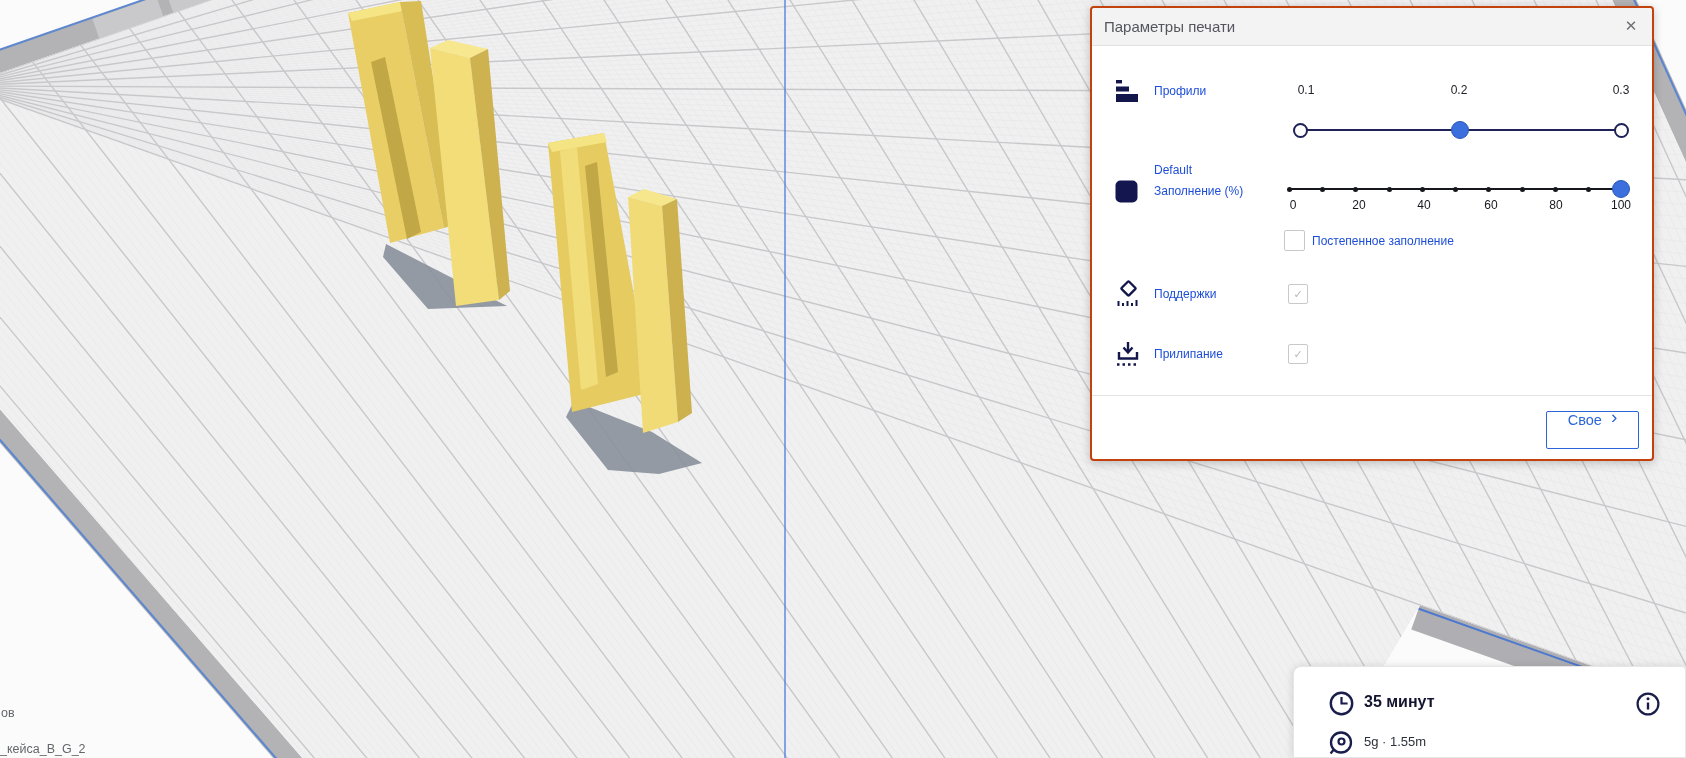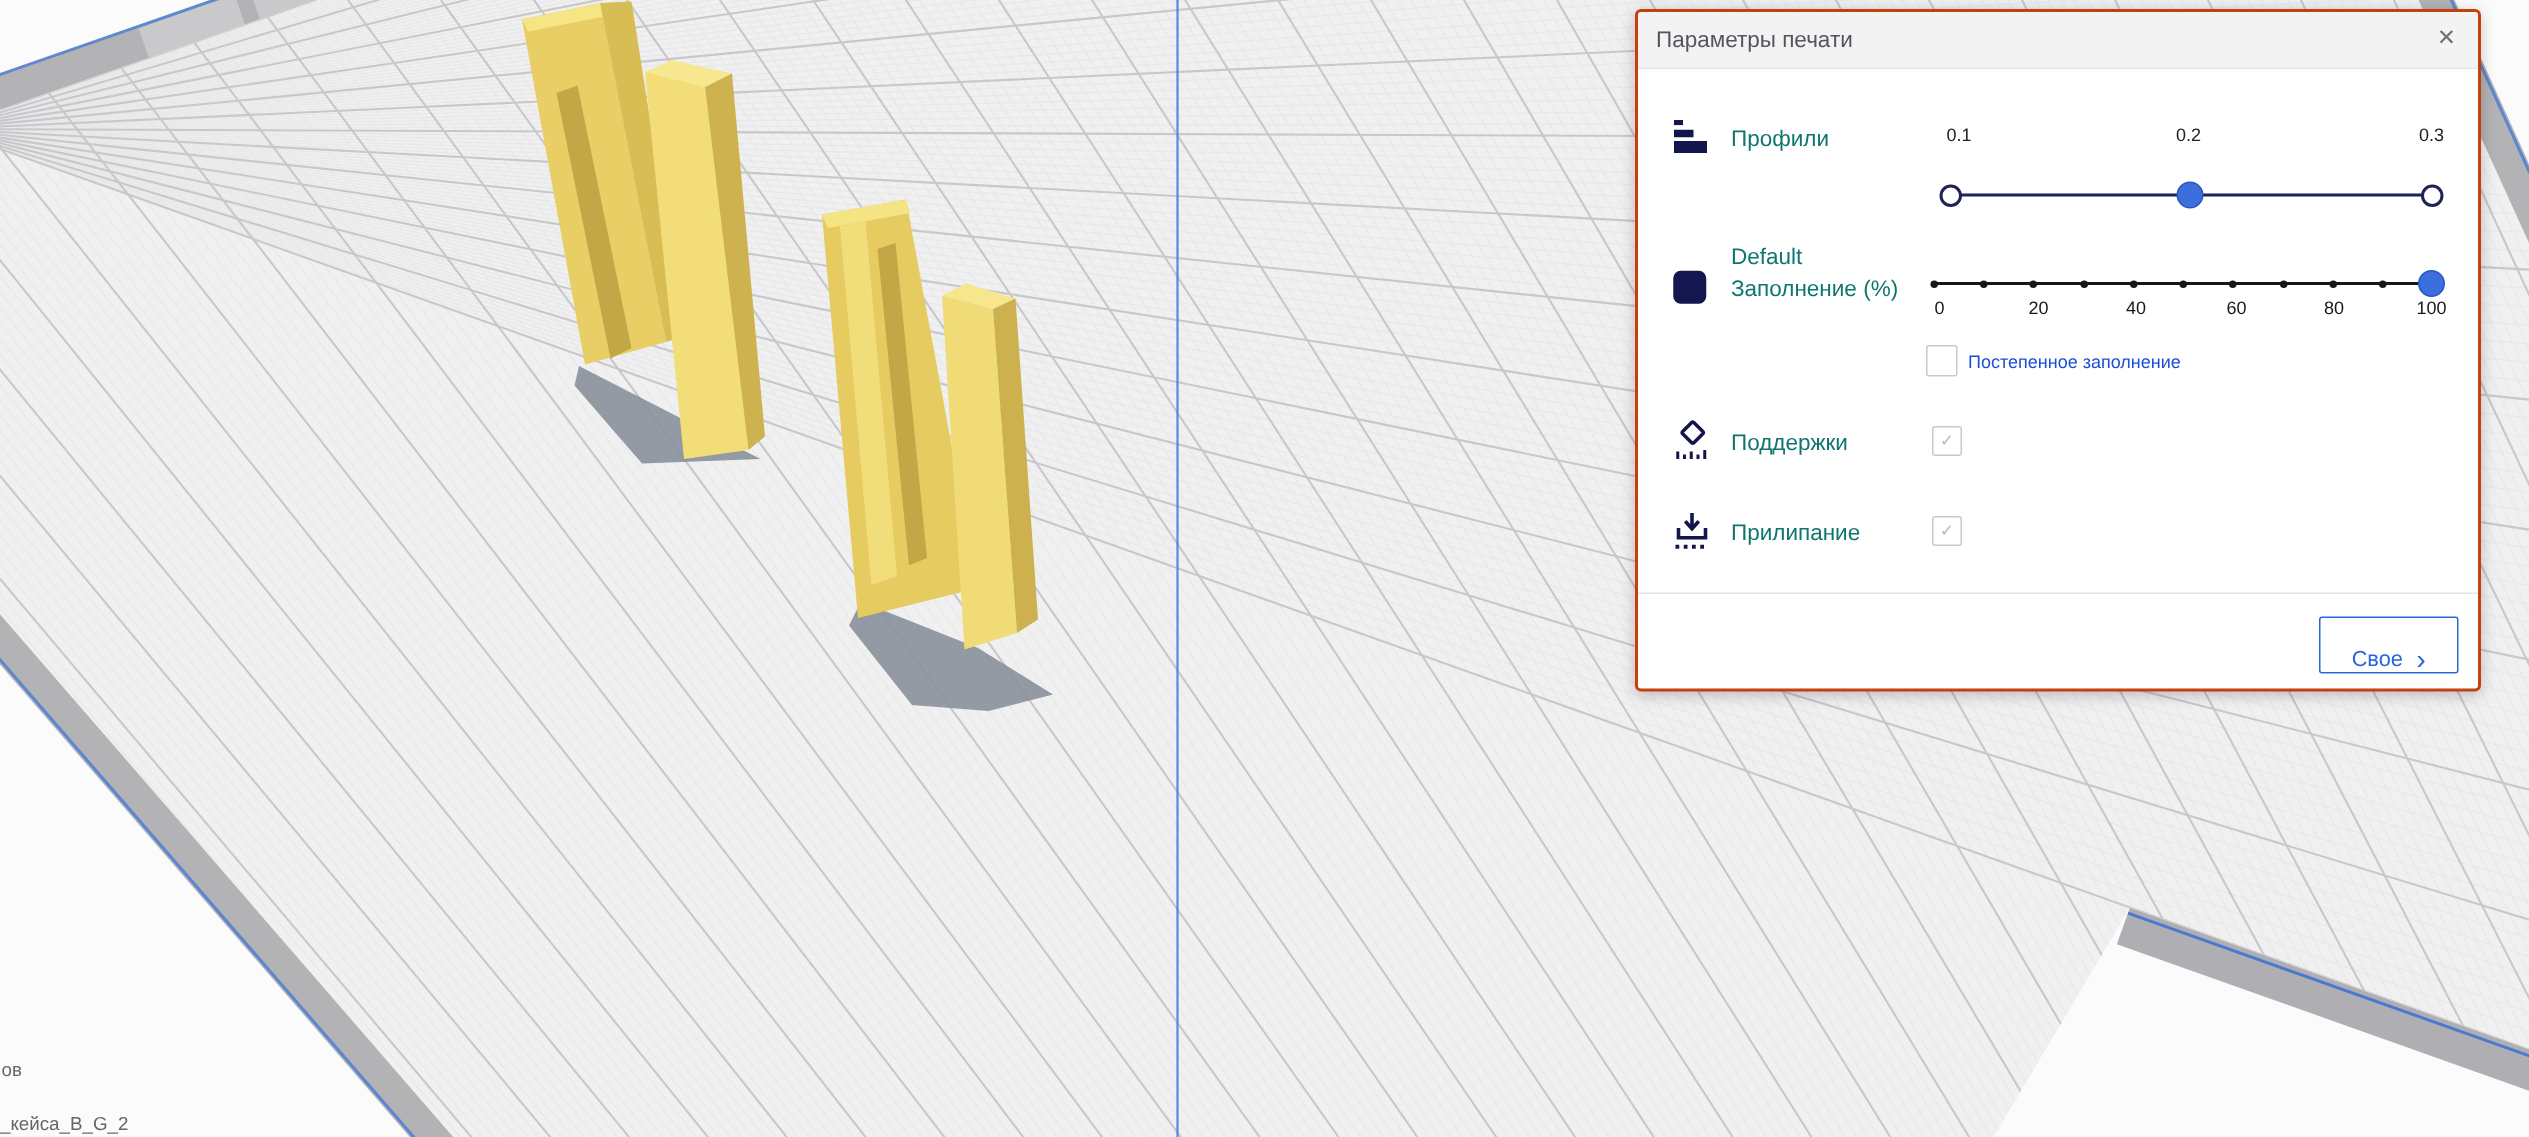--- a/index.html
+++ b/index.html
@@ -13,38 +13,38 @@
 
   
   .settings{position:absolute;left:1090px;top:6px;width:564px;height:455px;
             background:#fff;border:2px solid #c2410c;border-radius:4px;
             box-shadow:0 2px 10px rgba(0,0,0,.22);box-sizing:border-box;}
   .settings .hdr{position:absolute;left:0;top:0;right:0;height:37px;background:#f3f3f3;
                  border-bottom:1px solid #e2e2e2;border-radius:4px 4px 0 0;}
   .settings .hdr .ttl{position:absolute;left:12px;top:10px;font-size:15px;color:#55555f;}
   .settings .hdr .x{position:absolute;right:10px;top:7px;width:22px;height:22px;
                     font-size:15px;color:#6f6f76;text-align:center;line-height:22px;cursor:default;}
-  .rowlabel{position:absolute;font-size:15px;color:#0f766e;}
+  .rowlabel{position:absolute;font-size:12px;color:#1d4ed8;}
   .smallval{position:absolute;font-size:12px;color:#22232a;transform:translateX(-50%);}
   .ticklbl{position:absolute;font-size:12px;color:#17181e;transform:translateX(-50%);}
   .track{position:absolute;height:2px;}
   .handle{position:absolute;border-radius:50%;box-sizing:border-box;background:#fff;}
   .h-open{width:15px;height:15px;border:2px solid #1e2256;}
   .h-fill{width:18px;height:18px;background:#3b6fde;border:1px solid #2a57bd;}
   .dot{position:absolute;width:5px;height:5px;border-radius:50%;background:#16171d;top:179px;}
   .cb{position:absolute;background:#fff;border:1px solid #c9c9c9;border-radius:2px;
       box-sizing:border-box;text-align:center;color:#b5b7ba;}
   .cb21{width:21px;height:21px;font-size:12px;line-height:19px;}
   .cb20{width:20px;height:20px;font-size:11px;line-height:18px;}
   .cblabel{position:absolute;font-size:12px;color:#1d4ed8;}
   .icon{position:absolute;}
   .footer-line{position:absolute;left:0;right:0;top:387px;height:1px;background:#e4e4e4;}
   .custom-btn{position:absolute;left:454px;top:403px;width:93px;height:38px;
               border:1px solid #2a66d9;border-radius:2px;background:#fff;color:#2a66d9;
-              font-size:14.5px;display:flex;align-items:flex-end;justify-content:center;gap:9px;
+              font-size:14.5px;display:flex;align-items:flex-start;justify-content:center;gap:9px;
               box-sizing:border-box;cursor:default;}
   .custom-btn .chev{font-size:19px;line-height:14px;margin-top:-2px;}
 
   
   .stats{position:absolute;left:1293px;top:666px;width:393px;height:92px;background:#fff;
          border:1px solid #e6e6e6;border-radius:8px 4px 0 0;
          box-shadow:0 1px 8px rgba(0,0,0,.15);box-sizing:border-box;}
   .stats .time{position:absolute;left:70px;top:26px;font-size:16px;font-weight:bold;color:#12142f;}
   .stats .mat{position:absolute;left:70px;top:67px;font-size:13px;color:#2e313c;}
   .sicon{position:absolute;}
@@ -572,13 +572,33 @@
     <span class="rowlabel" style="left:62px;top:339px;">Прилипание</span>
     <div class="cb cb20" style="left:196px;top:336px;">✓</div>
 
     <div class="footer-line"></div>
     <div class="custom-btn">
       <span>Свое</span>
       <span class="chev">›</span>
     </div>
   </div>
 
+  <div class="stats">
+    <svg class="sicon" style="left:34px;top:23px;" width="27" height="27" viewBox="0 0 27 27">
+      <circle cx="13.5" cy="13.5" r="10.7" fill="none" stroke="#191d4b" stroke-width="2.4"></circle>
+      <path d="M13.5 7 V13.5 H19.6" fill="none" stroke="#191d4b" stroke-width="2.2"></path>
+    </svg>
+    <span class="time">35 минут</span>
+
+    <svg class="sicon" style="left:341px;top:24px;" width="26" height="26" viewBox="0 0 26 26">
+      <circle cx="13" cy="13" r="10.4" fill="none" stroke="#191d4b" stroke-width="2.2"></circle>
+      <line x1="13" y1="11.5" x2="13" y2="18.5" stroke="#191d4b" stroke-width="2.4"></line>
+      <circle cx="13" cy="7.8" r="1.5" fill="#191d4b"></circle>
+    </svg>
+
+    <svg class="sicon" style="left:34px;top:63px;" width="26" height="26" viewBox="0 0 26 26">
+      <circle cx="13" cy="12.5" r="10" fill="none" stroke="#191d4b" stroke-width="2.3"></circle>
+      <circle cx="13.5" cy="11.5" r="3" fill="none" stroke="#191d4b" stroke-width="2.2"></circle>
+      <line x1="5.8" y1="19.5" x2="2.6" y2="23.5" stroke="#191d4b" stroke-width="2.3"></line>
+    </svg>
+    <span class="mat">5g · 1.55m</span>
+  </div>
 </div>
 
 </body></html>

